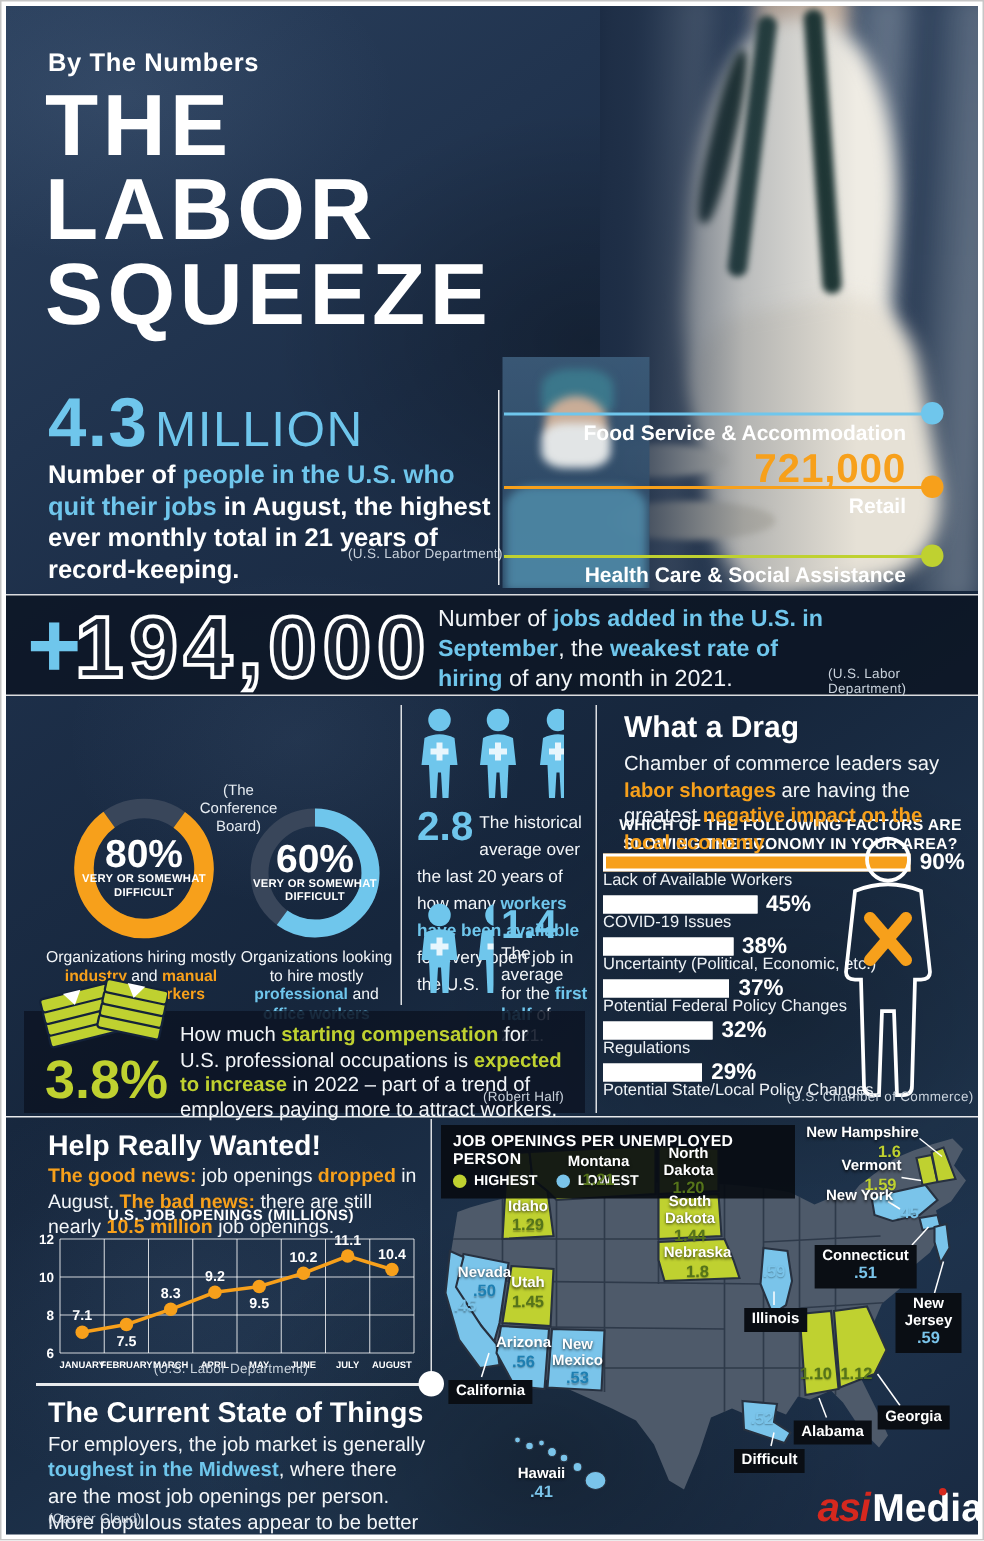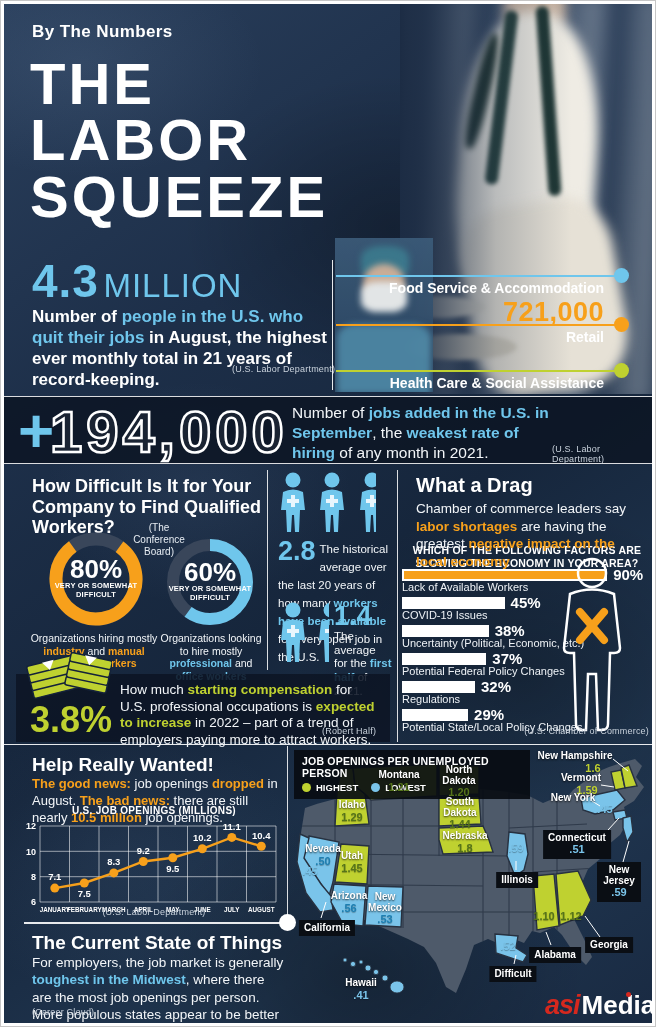--- a/index.html
+++ b/index.html
@@ -122,21 +122,21 @@
     <div class="hp-fade"></div>
   </div>
 
   <div class="abs nurse-photo">
     <div class="np-el" style="left:26px;top:8px;width:48px;height:30px;background:#3f7f93;border-radius:40% 40% 20% 20%;"></div>
     <div class="np-el" style="left:28px;top:26px;width:42px;height:38px;background:#d9b9a0;border-radius:50%;"></div>
     <div class="np-el" style="left:26px;top:44px;width:46px;height:30px;background:#f4f6f5;border-radius:35%;"></div>
     <div class="np-el" style="left:2px;top:86px;width:94px;height:70px;background:#4f8aa8;border-radius:20% 20% 0 0;"></div>
   </div>
 
-  <div class="abs z2" style="left:28px;top:18px;">
+  <div class="abs z2" style="left:28px;top:28px;">
     <span class="eyebrow">By The Numbers</span>
   </div>
   <div class="abs z2 big-title" style="left:26px;top:52px;">
     <div>THE</div>
     <div>LABOR</div>
     <div>SQUEEZE</div>
   </div>
 
   <div class="abs z2" style="left:28px;top:250px;">
     <span class="quit-val">4.3</span>
@@ -164,21 +164,20 @@
     <span class="abs banner-plus" style="left:14px;top:3px;">+</span>
     <span class="abs banner-num" style="left:46px;top:6px;">194,000</span>
     <div class="abs banner-text" style="left:288px;top:6px;width:268px;"><span class="seg-wr">Number of </span><span class="seg-b">jobs added in the U.S. in September</span><span class="seg-wr">, the </span><span class="seg-b">weakest rate of hiring</span><span class="seg-wr"> of any month in 2021.</span></div>
     <div class="abs src" style="left:548px;top:47px;">(U.S. Labor Department)</div>
   </div>
 
   <div class="vdiv" style="left:263px;top:466px;height:200px;"></div>
   <div class="vdiv" style="left:393px;top:466px;height:272px;"></div>
   <div class="hr-line" style="left:0;top:740px;width:648px;height:1px;"></div>
 
-  <div class="abs z2 sec-h" style="left:28px;top:472px;width:238px;">How Difficult Is It for Your Company to Find Qualified Workers?</div>
   <div class="abs z2 conf-src" style="left:126px;top:518px;width:58px;">(The Conference Board)</div>
 
   <div class="abs z2" style="left:45px;top:528px;width:94px;height:94px;">
     <svg width="94" height="94" viewBox="0 0 94 94">
       <circle cx="47" cy="47" r="40" fill="none" stroke="#39465a" stroke-width="13"></circle>
       <circle cx="47" cy="47" r="40" fill="none" stroke="#f7a01b" stroke-width="13" stroke-dasharray="201.1 50.3" transform="rotate(-54 47 47)"></circle>
     </svg>
     <div class="donut-center" style="left:0;top:24px;width:94px;">
       <div class="donut-pct">80%</div>
       <div class="donut-sub">VERY OR SOMEWHAT DIFFICULT</div>

